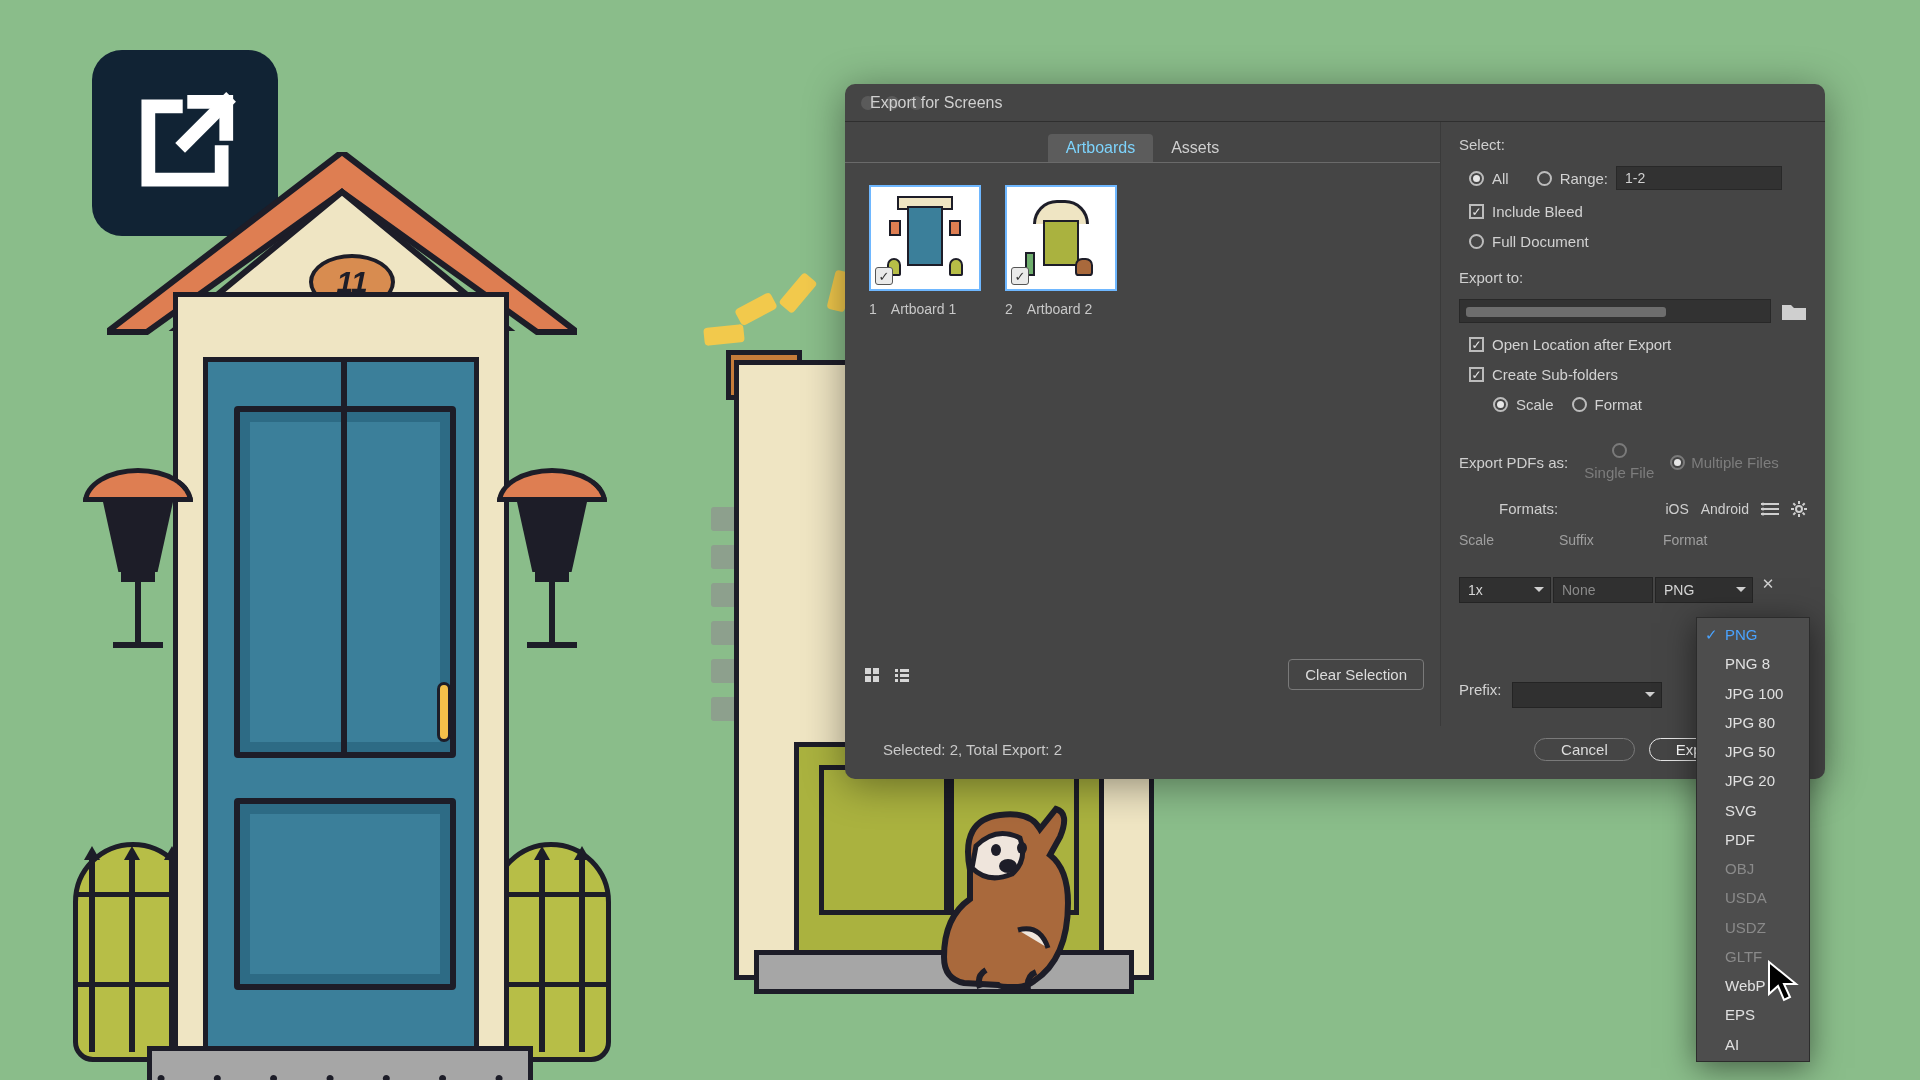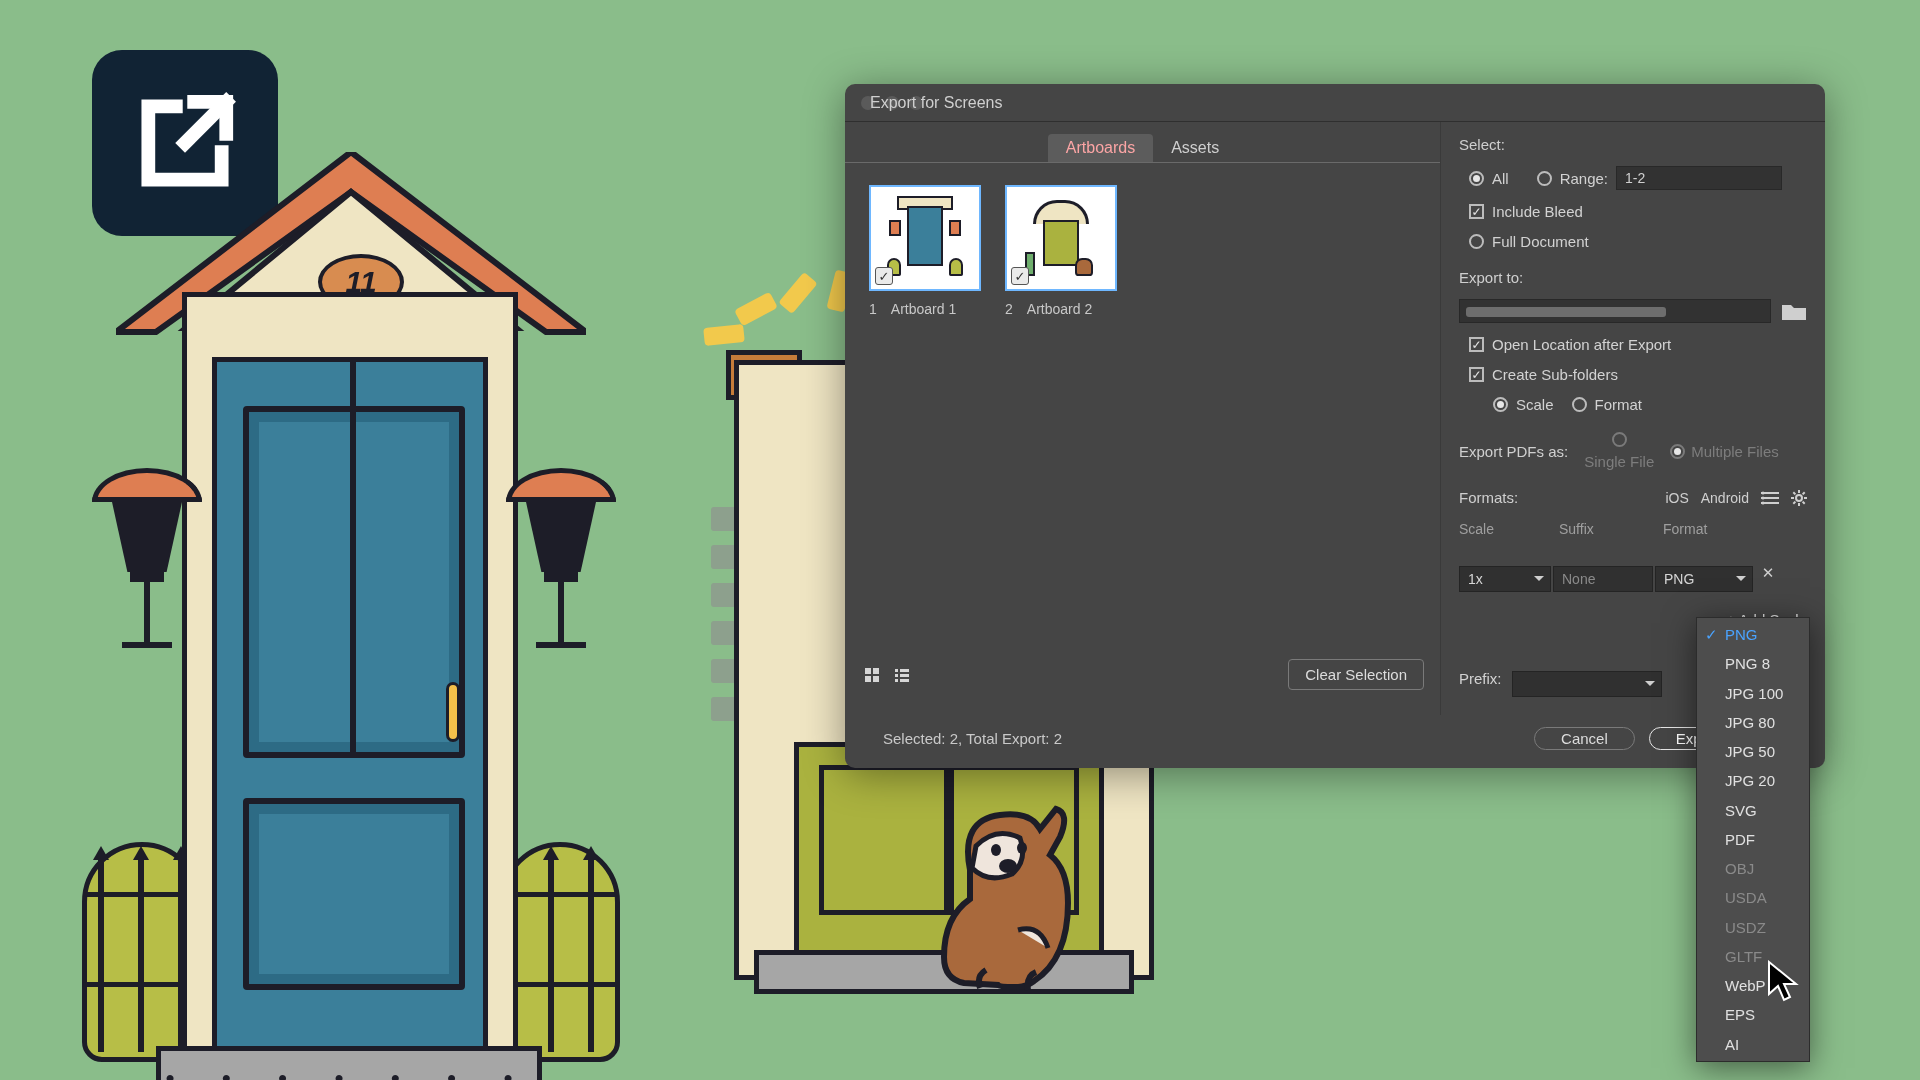--- a/index.html
+++ b/index.html
@@ -1,19 +1,19 @@
 <!DOCTYPE html>
 <html><head>
 <meta charset="utf-8">
 <style>
   * { box-sizing: border-box; margin: 0; padding: 0; font-family: -apple-system, "Helvetica Neue", Arial, sans-serif; }
   body { width:1920px; height:1080px; background:#8abd8a; position:relative; overflow:hidden; }
 
   
-  .illus-house-left { position:absolute; left:56px; top:152px; width:590px; height:880px; }
+  .illus-house-left { position:absolute; left:47px; top:152px; width:590px; height:880px; }
   .illus-roof { position:absolute; left:60px; top:0; width:470px; height:210px; }
   .illus-front { position:absolute; left:126px; top:140px; width:336px; height:72px; background:#efe5c3; border:5px solid #1d1d28; border-bottom:none; }
   .illus-plaque { position:absolute; left:262px; top:102px; width:86px; height:56px; background:#d88c50; border:4px solid #1d1d28; border-radius:50%; display:flex; align-items:center; justify-content:center; font-size:30px; font-style:italic; color:#1d1d28; font-weight:600; }
   .illus-doorframe { position:absolute; left:126px; top:205px; width:336px; height:720px; background:#efe5c3; border:5px solid #1d1d28; border-top:none; }
   .illus-door { position:absolute; left:156px; top:205px; width:276px; height:700px; background:#3b7f9a; border:5px solid #1d1d28; }
   .illus-door::before { content:""; position:absolute; left:26px; top:44px; width:210px; height:340px; border:6px solid #1d1d28; border-radius:4px; box-shadow: inset 0 0 0 10px #2d6b85; }
   .illus-door::after { content:""; position:absolute; left:26px; top:436px; width:210px; height:180px; border:6px solid #1d1d28; border-radius:4px; box-shadow: inset 0 0 0 10px #2d6b85; }
   .illus-panel-divider { position:absolute; left:294px; top:205px; width:6px; height:400px; background:#1d1d28; }
   .illus-knob { position:absolute; left:390px; top:530px; width:14px; height:60px; background:#f4c04a; border-radius:10px; border:3px solid #1d1d28; }
   .illus-step { position:absolute; left:100px; top:894px; width:386px; height:76px; background:#a6a6a6; border:5px solid #1d1d28; }
@@ -64,21 +64,21 @@
   .dialog { position:absolute; left:845px; top:84px; width:980px; background:#454545; border-radius:10px; color:#d2d2d2; font-size:16px; box-shadow:0 6px 40px rgba(0,0,0,0.4); }
   .titlebar { height:38px; display:flex; align-items:center; border-bottom:1px solid #2f2f2f; position:relative; }
   .traffic { display:flex; gap:10px; padding-left:16px; }
   .traffic span { width:14px; height:14px; border-radius:50%; background:#5a5a5a; }
   .titlebar .title { position:absolute; left:0; right:0; color:#cfcfcf; font-size:16px;padding-left:25px; }
 
   .body { display:flex; }
   .left-pane { flex:1; padding:0 16px 16px; border-right:1px solid #3a3a3a; }
   .tabs { display:flex; align-items:flex-end; justify-content:center; margin-top:10px; height:30px; }
   .tab { padding:5px 18px; font-size:16px; color:#cfcfcf; cursor:pointer; }
-  .tab.active { background:#5c5c5c; color:#fca5a5; border-radius:4px 4px 0 0; }
+  .tab.active { background:#5c5c5c; color:#7dd3fc; border-radius:4px 4px 0 0; }
   .tabline { height:1px; background:#6a6a6a; margin:0 -16px; }
 
   .thumbs { display:flex; gap:24px; padding:22px 0 0 8px; }
   .thumb { width:112px; }
   .thumb-box { width:112px; height:106px; border:2px solid #6eb7ff; background:#fff; position:relative; display:flex; align-items:center; justify-content:center; }
   .thumb-check { position:absolute; left:4px; bottom:4px; width:18px; height:18px; background:#eaeaea; border:1px solid #555; border-radius:3px; display:flex; align-items:center; justify-content:center; font-size:13px; color:#333; }
   .thumb-label { display:flex; gap:14px; margin-top:10px; font-size:14px; color:#c8c8c8; }
 
   .left-bottom { display:flex; align-items:center; justify-content:space-between; margin-top:342px; }
   .view-icons { display:flex; gap:8px; }
@@ -99,21 +99,21 @@
   .field.range { width:166px; }
   .path-row { display:flex; gap:10px; align-items:center; }
   .path-field { flex:1; height:24px; background:#323232; border:1px solid #282828; position:relative; overflow:hidden; }
   .path-bar { position:absolute; left:6px; top:7px; height:10px; width:200px; background:#6d6d6d; border-radius:3px; }
   .folder-icon { width:26px; height:20px; }
 
   .subfold-row { padding-left:20px; }
   .disabled { color:#7d7d7d; }
   .preset { font-size:14px; color:#cfcfcf; cursor:pointer; }
 
-  .fmt-head { display:flex; align-items:center; justify-content:space-between; }
+  .fmt-head { display:flex; align-items:center; justify-content:space-between;margin-left:40px; }
   .fmt-head .icons { display:flex; gap:12px; align-items:center; }
   .list-ic { width:18px; height:14px; display:inline-block; }
 
   .fmt-table-head { display:flex; color:#9f9f9f; font-size:14px; margin-top:2px; }
   .fmt-table-head span:nth-child(1){ width:100px; }
   .fmt-table-head span:nth-child(2){ width:104px; }
   .fmt-table-head span:nth-child(3){ width:100px; }
 
   .fmt-row { display:flex; align-items:center; gap:2px; margin-top:4px; }
   .combo { position:relative; background:#303030; border:1px solid #242424; height:26px; display:flex; align-items:center; padding:0 8px; font-size:14px; color:#d6d6d6; cursor:pointer;margin-top:12px; }
@@ -369,21 +369,21 @@
         <div class="row" style="gap:8px;">
           <span class="radio checked"></span>
           <span>Scale</span>
         </div>
         <div class="row" style="gap:8px;">
           <span class="radio"></span>
           <span>Format</span>
         </div>
       </div>
 
-      <div class="row" style="gap:16px; margin-top:6px;">
+      <div class="row" style="gap:16px; margin-top:17px;">
         <span class="label-txt">Export PDFs as:</span>
         <div class="row disabled" style="gap:6px;flex-direction:column;">
           <span class="radio" style="border-color:#7a7a7a;"></span>
           <span>Single File</span>
         </div>
         <div class="row disabled" style="gap:6px;">
           <span class="radio checked" style="border-color:#7a7a7a;"></span>
           <span>Multiple Files</span>
         </div>
       </div>

